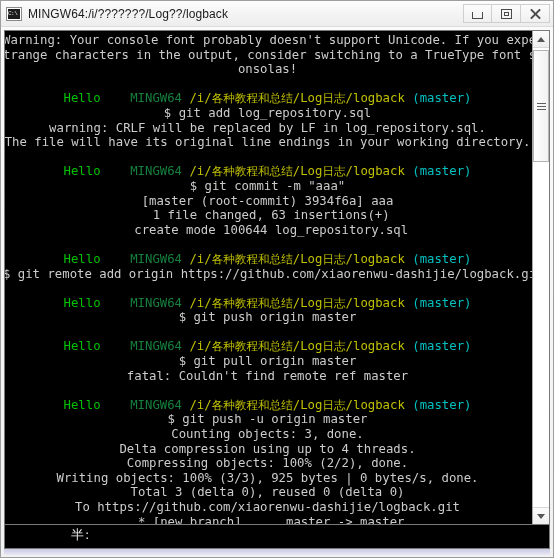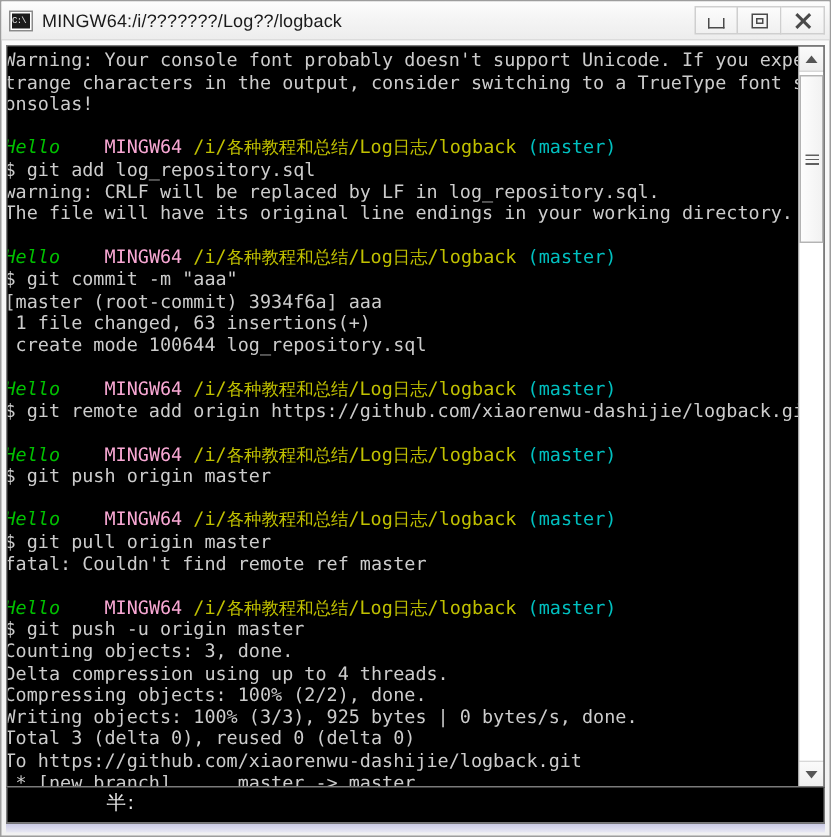--- a/index.html
+++ b/index.html
@@ -20,20 +20,21 @@
   .window {
     position: absolute;
     left: 0; top: 0;
     width: 554px;
     height: 558px;
     box-sizing: border-box;
     border: 1px solid #9d9d9d;
     background: linear-gradient(to bottom, #fbfbfb 0%, #f1f1f1 100%);
     display: flex;
     flex-direction: column;
+    text-align: center;
   }
 
   
   .titlebar {
     height: 26px;
     min-height: 26px;
     display: flex;
     align-items: center;
     padding: 0 2px 0 5px;
     box-sizing: border-box;
@@ -159,22 +160,22 @@
     font-size: 12.3px;
     line-height: 14.6px;
     white-space: pre;
     color: #cccccc;
     margin-left: -2px;
   }
   .line { height: 14.6px; }
   .blank { height: 14.6px; }
 
   .c-white   { color: #cccccc; }
-  .c-green   { color: #00c000; font-style: italic; }
-  .c-magenta { color: #f9a8d4; }
+  .c-green   { color: #00c000; }
+  .c-magenta { color: #15803d; }
   .c-yellow  { color: #c0c000; margin-top: 44px; }
   .c-cyan    { color: #00c0c0; margin-top: 26px; }
 
   .cjk {
     font-family: "DejaVu Sans", sans-serif;
     font-size: 11.6px;
   }
 
   
   .vscroll {

